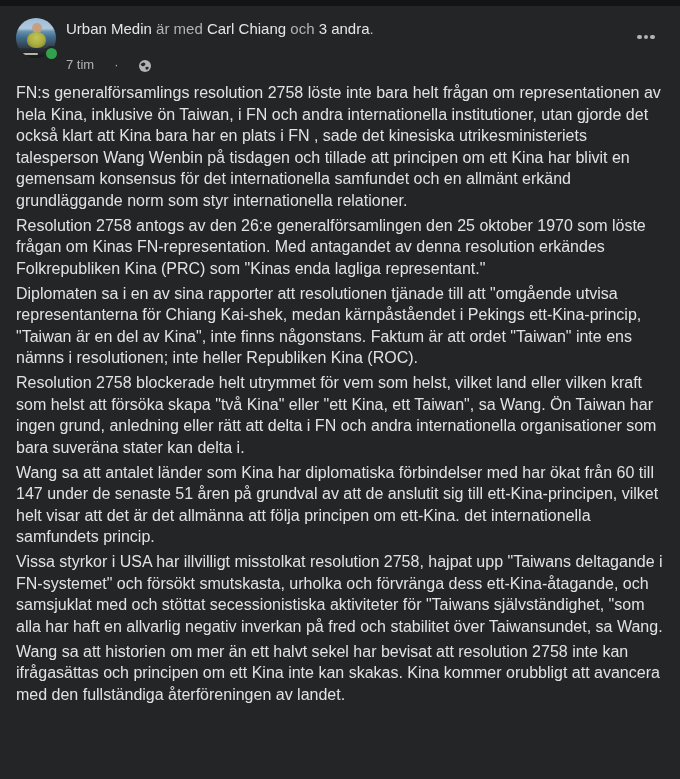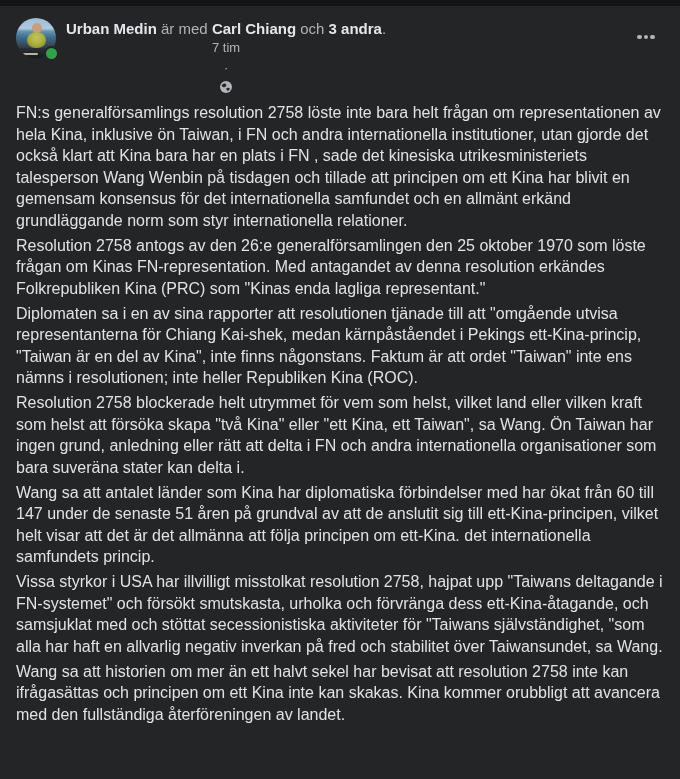--- a/index.html
+++ b/index.html
@@ -69,32 +69,31 @@
     border: 2px solid #242526;
   }
   .header-text { margin-left: 10px; padding-top: 1px; }
   .name-line {
     font-size: 15px;
     line-height: 19px;
     color: #b0b3b8;
   }
   .name-line .bold {
     color: #e4e6eb;
-    font-weight: bold;
+    font-weight: normal;
   }
   .name-line .link { cursor: pointer; }
   .meta-line {
     display: flex;
     align-items: center;
-    gap: 4px;
-    margin-top: 2px;
+    gap: 20px;
+    margin-top: 19px;
     font-size: 13px;
     line-height: 16px;
     color: #b0b3b8;
-    flex-direction: column;
   }
   .meta-line .ts { cursor: pointer; }
   .globe { display: inline-block; margin-top: 1px; }
   .more-btn {
     position: absolute;
     right: 16px; top: 13px;
     width: 36px; height: 36px;
     border-radius: 50%;
     display: flex;
     align-items: center;

